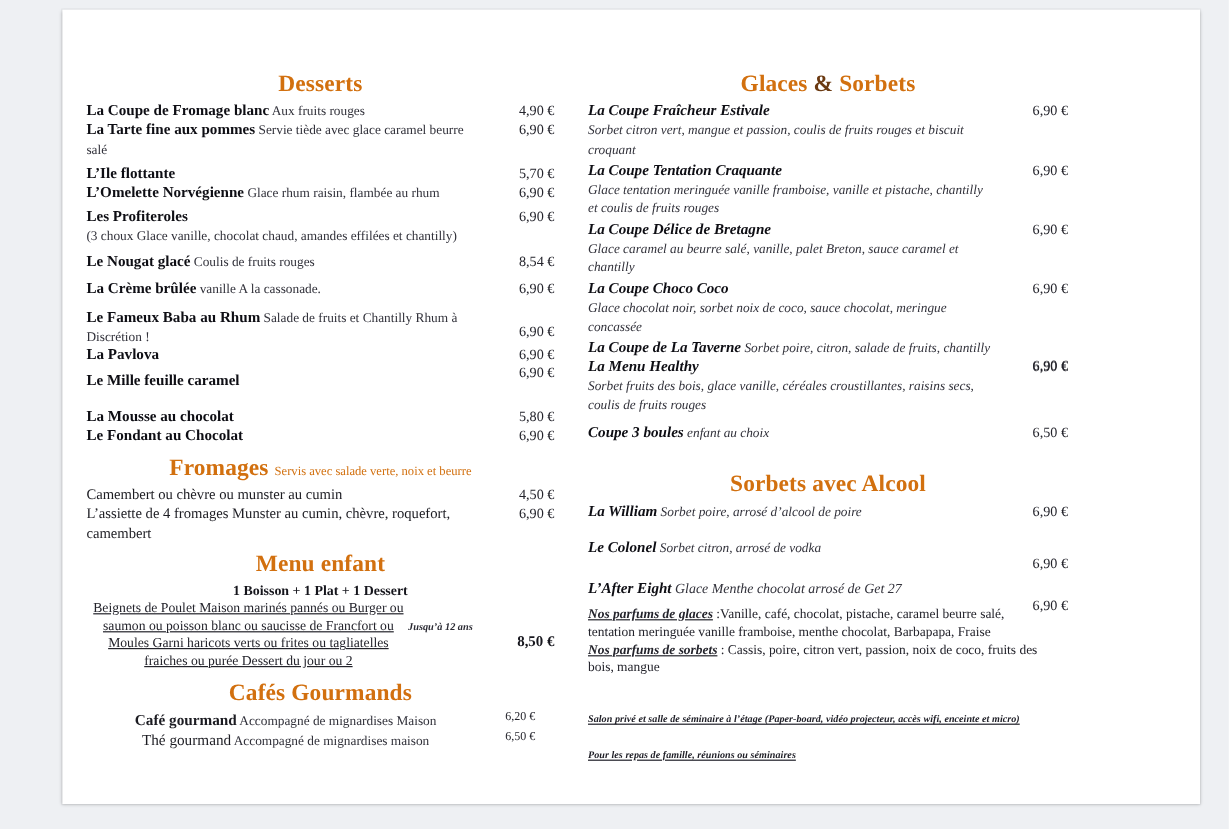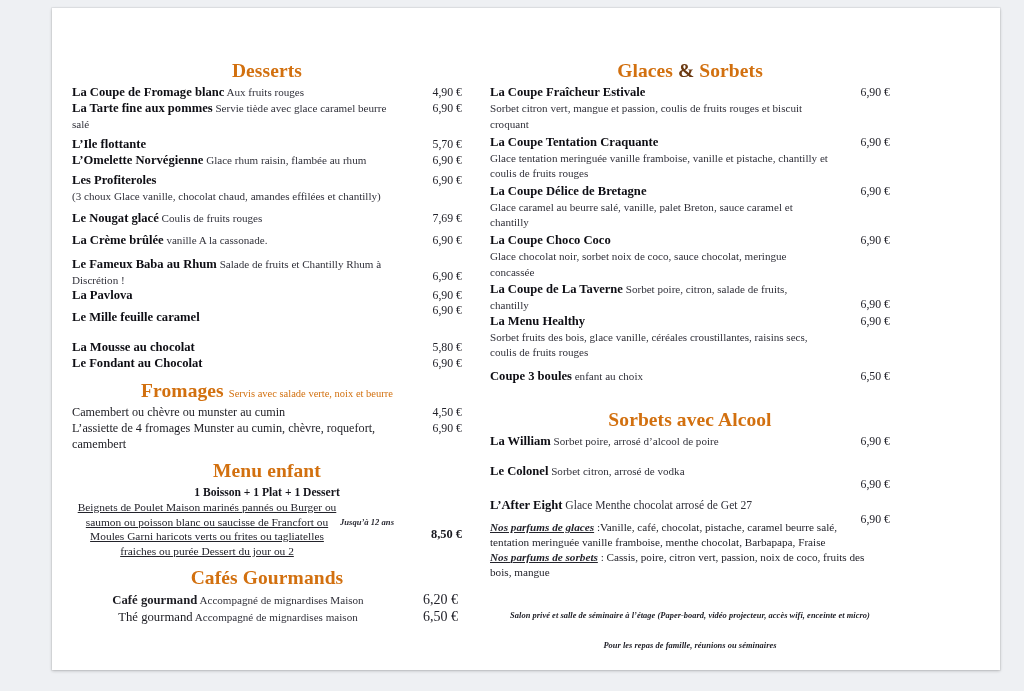--- a/index.html
+++ b/index.html
@@ -91,21 +91,21 @@
   .row .price {
     position: absolute;
     right: 0;
     top: 0;
     font-size: 11.8px;
     color: #23232b;
     white-space: nowrap;
     text-align: right;
   }
   .col-left .row .txt  { padding-right: 60px; }
-  .col-right .row .txt { padding-right: 62px; }
+  .col-right .row .txt { padding-right: 62px; font-style: italic; }
 
   .gap-2 { height: 2px; }
   .gap-4 { height: 4px; }
   .gap-6 { height: 6px; }
   .gap-8 { height: 8px; }
   .gap-14 { height: 14px; }
   .gap-18 { height: 18px; }
   .gap-24 { height: 24px; }
   .gap-30 { height: 30px; }
 
@@ -159,48 +159,48 @@
     text-align: center;
     font-size: 12.2px;
     line-height: 1.3;
     color: #1c1c22;
   }
   .cg-txt .nm { font-weight: bold; font-size: 12.7px; }
   .cg-txt .nm-reg { font-weight: normal; font-size: 12.7px; }
   .cg-txt .ds { font-size: 11.1px; color: #31313a; }
   .cg-row .price {
     position: absolute;
-    right: 4px;
+    right: 16px;
     top: 0;
-    font-size: 14px;
+    font-size: 10px;
     color: #23232b;
   }
 
   
   .parfum {
     font-size: 11.2px;
     line-height: 1.33;
     color: #23232b;
     padding-right: 20px;
   }
   .parfum .lbl {
     font-weight: bold;
     font-style: italic;
     text-decoration: underline;
   }
 
   
   .foot {
-    text-align: center;
     font-style: italic;
     font-weight: bold;
     font-size: 8.4px;
     color: #202028;
     letter-spacing: 0.05px;
     line-height: 1.4;
+    text-decoration: underline;
   }
 </style>
 </head>
 <body>
 
 <div class="page">
   <div class="sheet">
 
     <div class="col col-left">
 
@@ -229,21 +229,21 @@
       <div class="row">
         <span class="txt"><span class="nm">Les Profiteroles</span></span>
         <span class="price">6,90 €</span>
       </div>
       <div class="row">
         <span class="txt"><span class="ds">(3 choux Glace vanille, chocolat chaud, amandes effilées et chantilly)</span></span>
       </div>
       <div class="gap-6"></div>
       <div class="row">
         <span class="txt"><span class="nm">Le Nougat glacé</span><span class="ds"> Coulis de fruits rouges</span></span>
-        <span class="price">7,69 €</span>
+        <span class="price">8,54 €</span>
       </div>
       <div class="gap-6"></div>
       <div class="row">
         <span class="txt"><span class="nm">La Crème brûlée</span><span class="ds"> vanille A la cassonade.</span></span>
         <span class="price">6,90 €</span>
       </div>
       <div class="gap-8"></div>
       <div class="row">
         <span class="txt"><span class="nm">Le Fameux Baba au Rhum</span><span class="ds"> Salade de fruits et Chantilly Rhum à Discrétion !</span></span>
         <span class="price" style="top:12px;">6,90 €</span>

